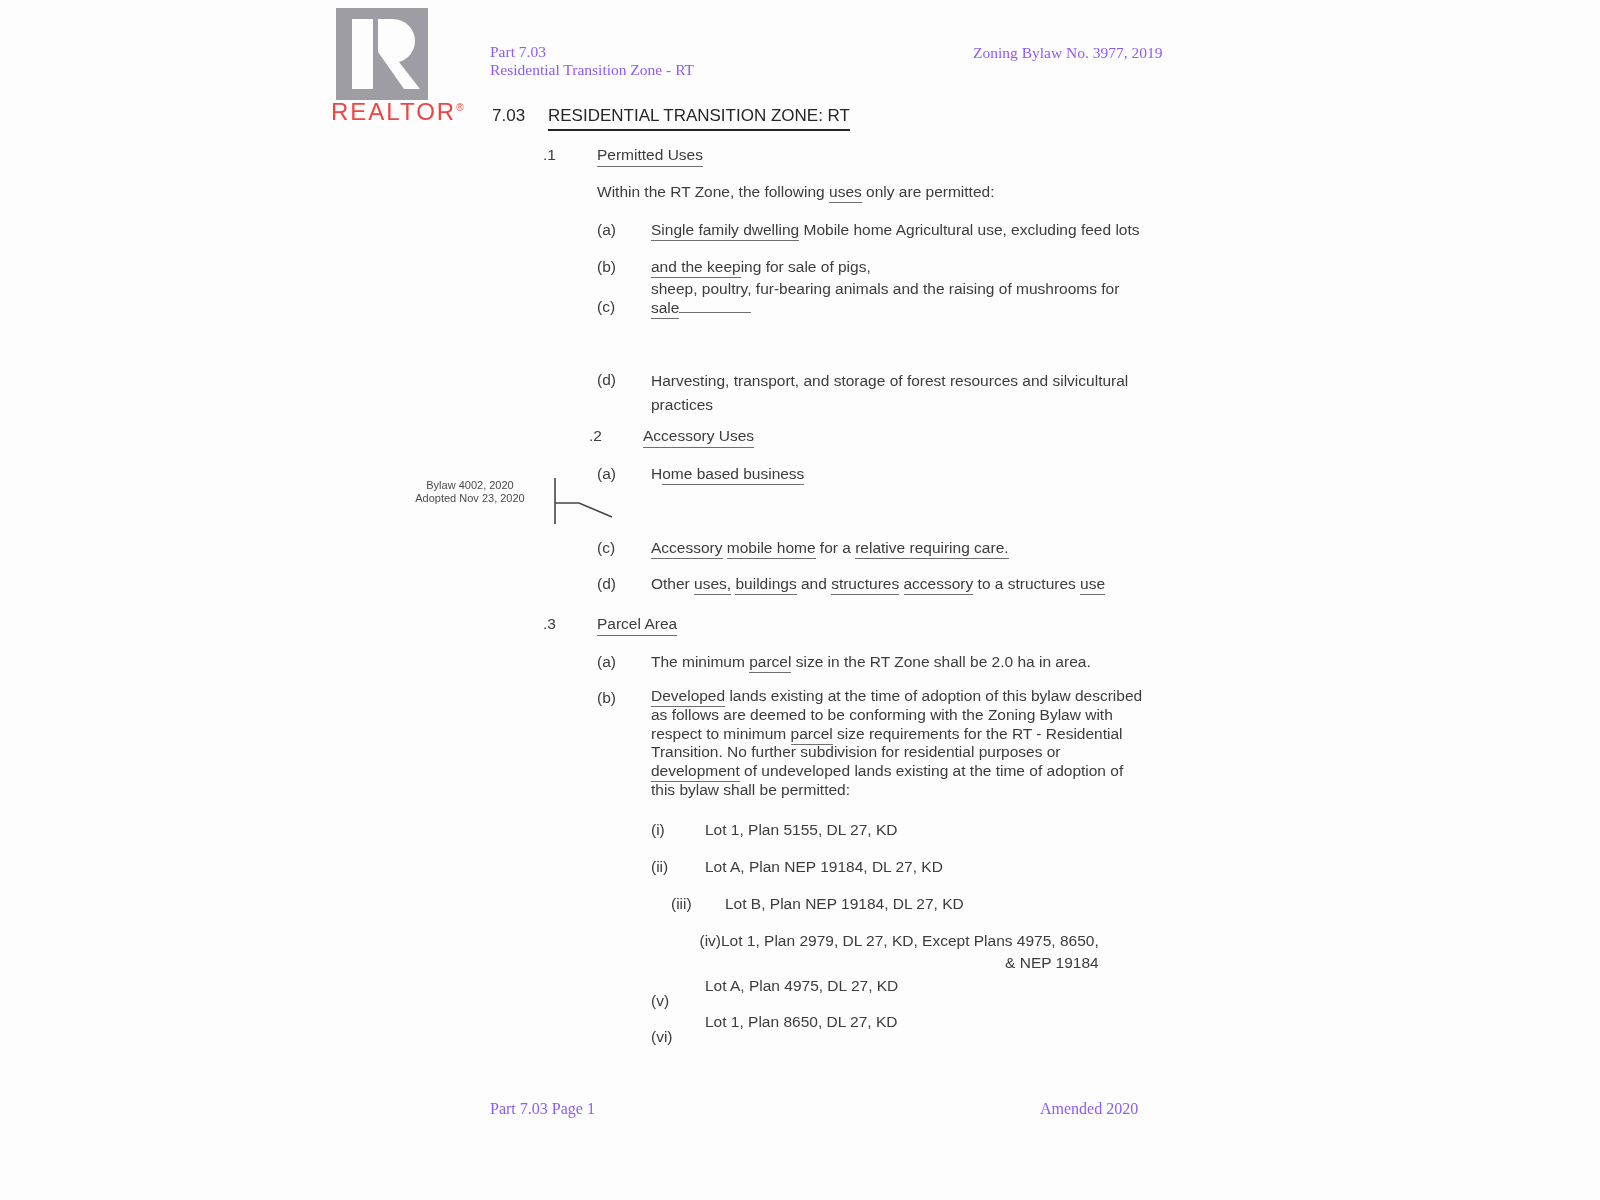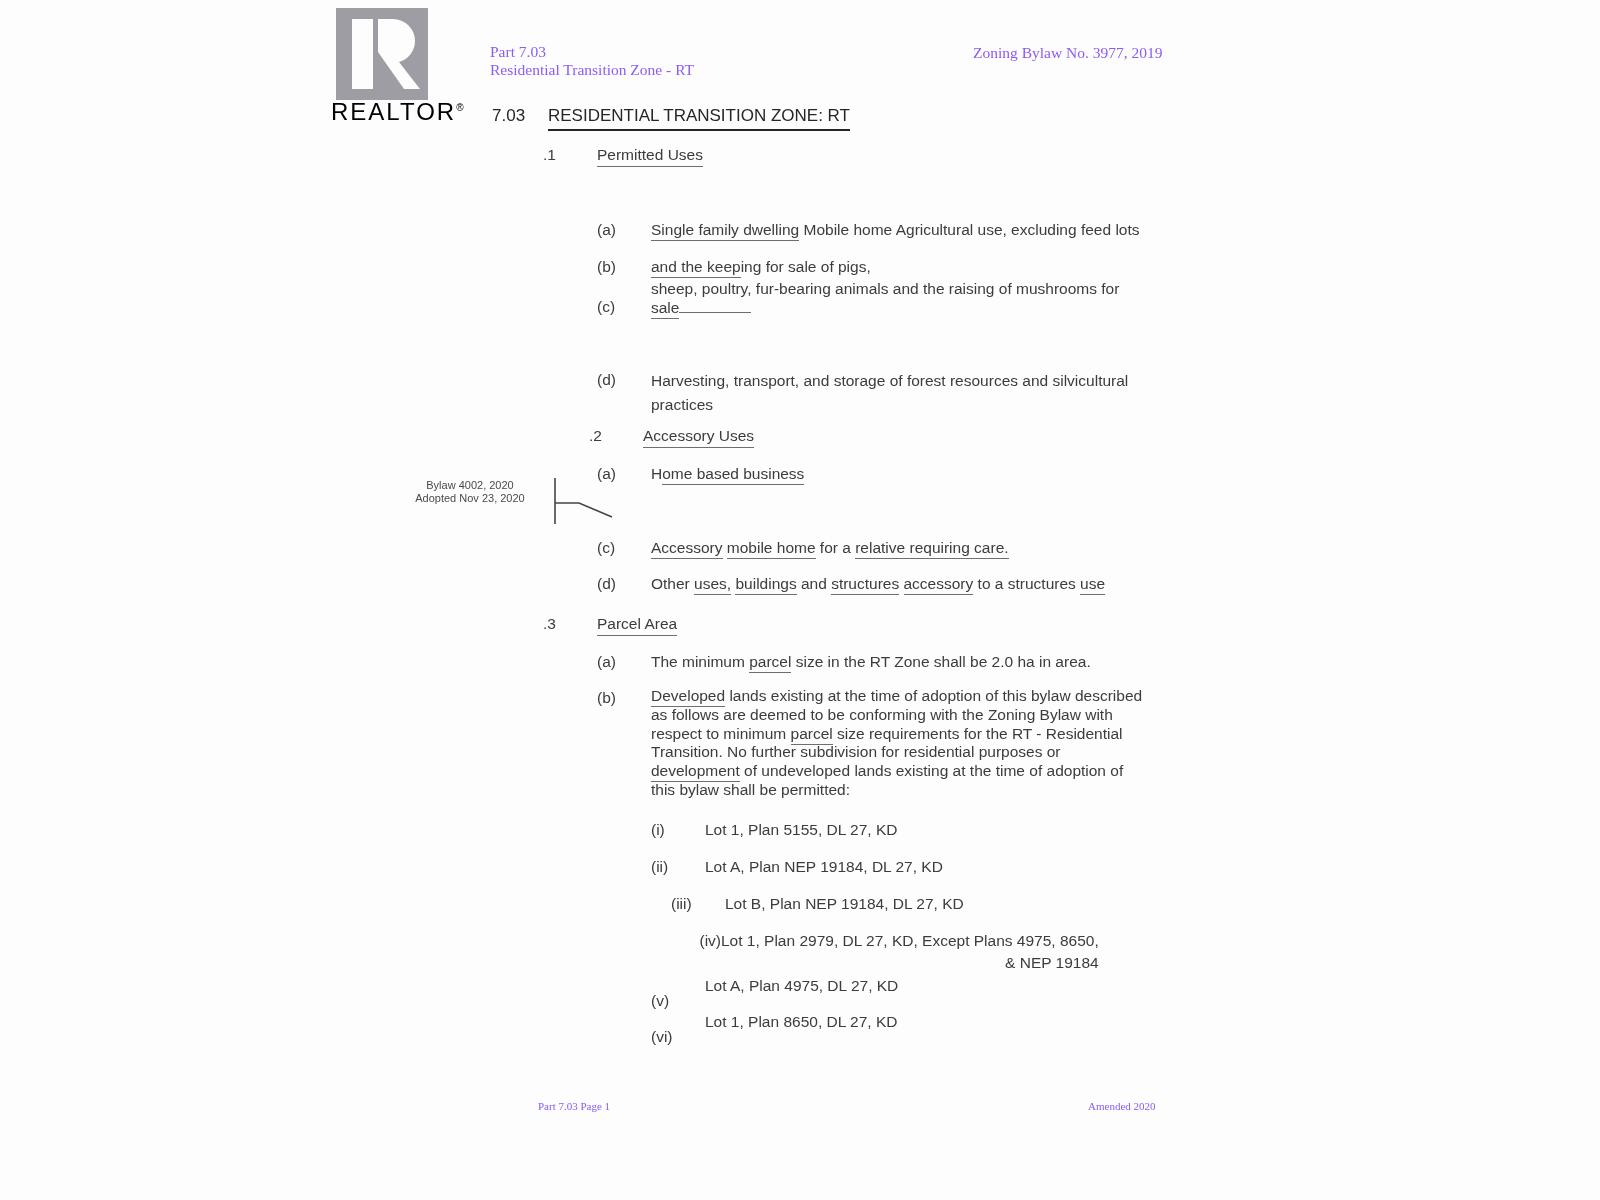--- a/index.html
+++ b/index.html
@@ -20,24 +20,24 @@
   .blank{display:inline-block;height:1em;border-bottom:1.6px solid #6f6f6f;}
   .doc-title{font-weight:normal;font-size:17px;color:#262626;}
   .doc-title .title-text{border-bottom:2.2px solid #262626;padding-bottom:4px;}
   .sec-head .u{padding-bottom:3px;}
   .margin-note{
     position:absolute;left:398px;top:479px;width:144px;text-align:center;
     font-size:11px;line-height:12.5px;color:#4a4a4a;
   }
   .wordmark{
     position:absolute;left:331px;top:98px;width:110px;
-    font-size:24px;letter-spacing:2px;color:#000000;font-weight:400;text-align:center;
+    font-size:24px;letter-spacing:2px;color:#ef4444;font-weight:400;text-align:center;
   }
   .wordmark sup{font-size:10px;letter-spacing:0;}
-  .footer{font-size:11px;margin-left:48px;}
+  .footer{font-size:16px;}
 </style>
 </head>
 <body>
 
 <div class="page">
 
   <svg class="abs" style="left:336px;top:8px;" width="92" height="92" viewBox="0 0 92 92">
     <rect x="0" y="0" width="92" height="92" fill="#9d9da3"></rect>
     <rect x="16" y="11" width="21" height="70" fill="#fdfdfd"></rect>
     <path d="M42,11 L57,11 A22,22 0 0 1 79,33 A22,22 0 0 1 63,54 L84,81 L68,81 L42,44 Z" fill="#fdfdfd"></path>
@@ -48,20 +48,21 @@
   <div class="abs serif" style="left:490px;top:61px;">Residential Transition Zone - RT</div>
   <div class="abs serif" style="left:973px;top:44px;">Zoning Bylaw No. 3977, 2019</div>
 
   <div class="row doc-title" style="left:492px;top:105px;">
     <span class="num">7.03</span><span class="title-text"><span>RESIDENTIAL TRANSITION ZONE: RT</span></span>
   </div>
 
   <div class="row sec-head" style="left:543px;top:144px;">
     <span class="lbl">.1</span><span><span class="u">Permitted Uses</span></span>
   </div>
+  <div class="row" style="left:597px;top:181px;"><span>Within the RT Zone, the following </span><span class="u">uses</span><span> only are permitted:</span></div>
 
   <div class="row" style="left:597px;top:219px;">
     <span class="lbl">(a)</span><span><span class="u">Single family dwelling</span><span> Mobile home Agricultural use, excluding feed lots</span></span>
   </div>
   <div class="row" style="left:597px;top:256px;">
     <span class="lbl">(b)</span><span><span class="u">and the keep</span><span>ing for sale of pigs,</span></span>
   </div>
   <div class="row" style="left:651px;top:278px;"><span>sheep, poultry, fur-bearing animals and the raising of mushrooms for</span></div>
   <div class="row" style="left:597px;top:296px;">
     <span class="lbl">(c)</span><span><span class="u">sale</span><span class="blank" style="width: 72px;"></span></span>

